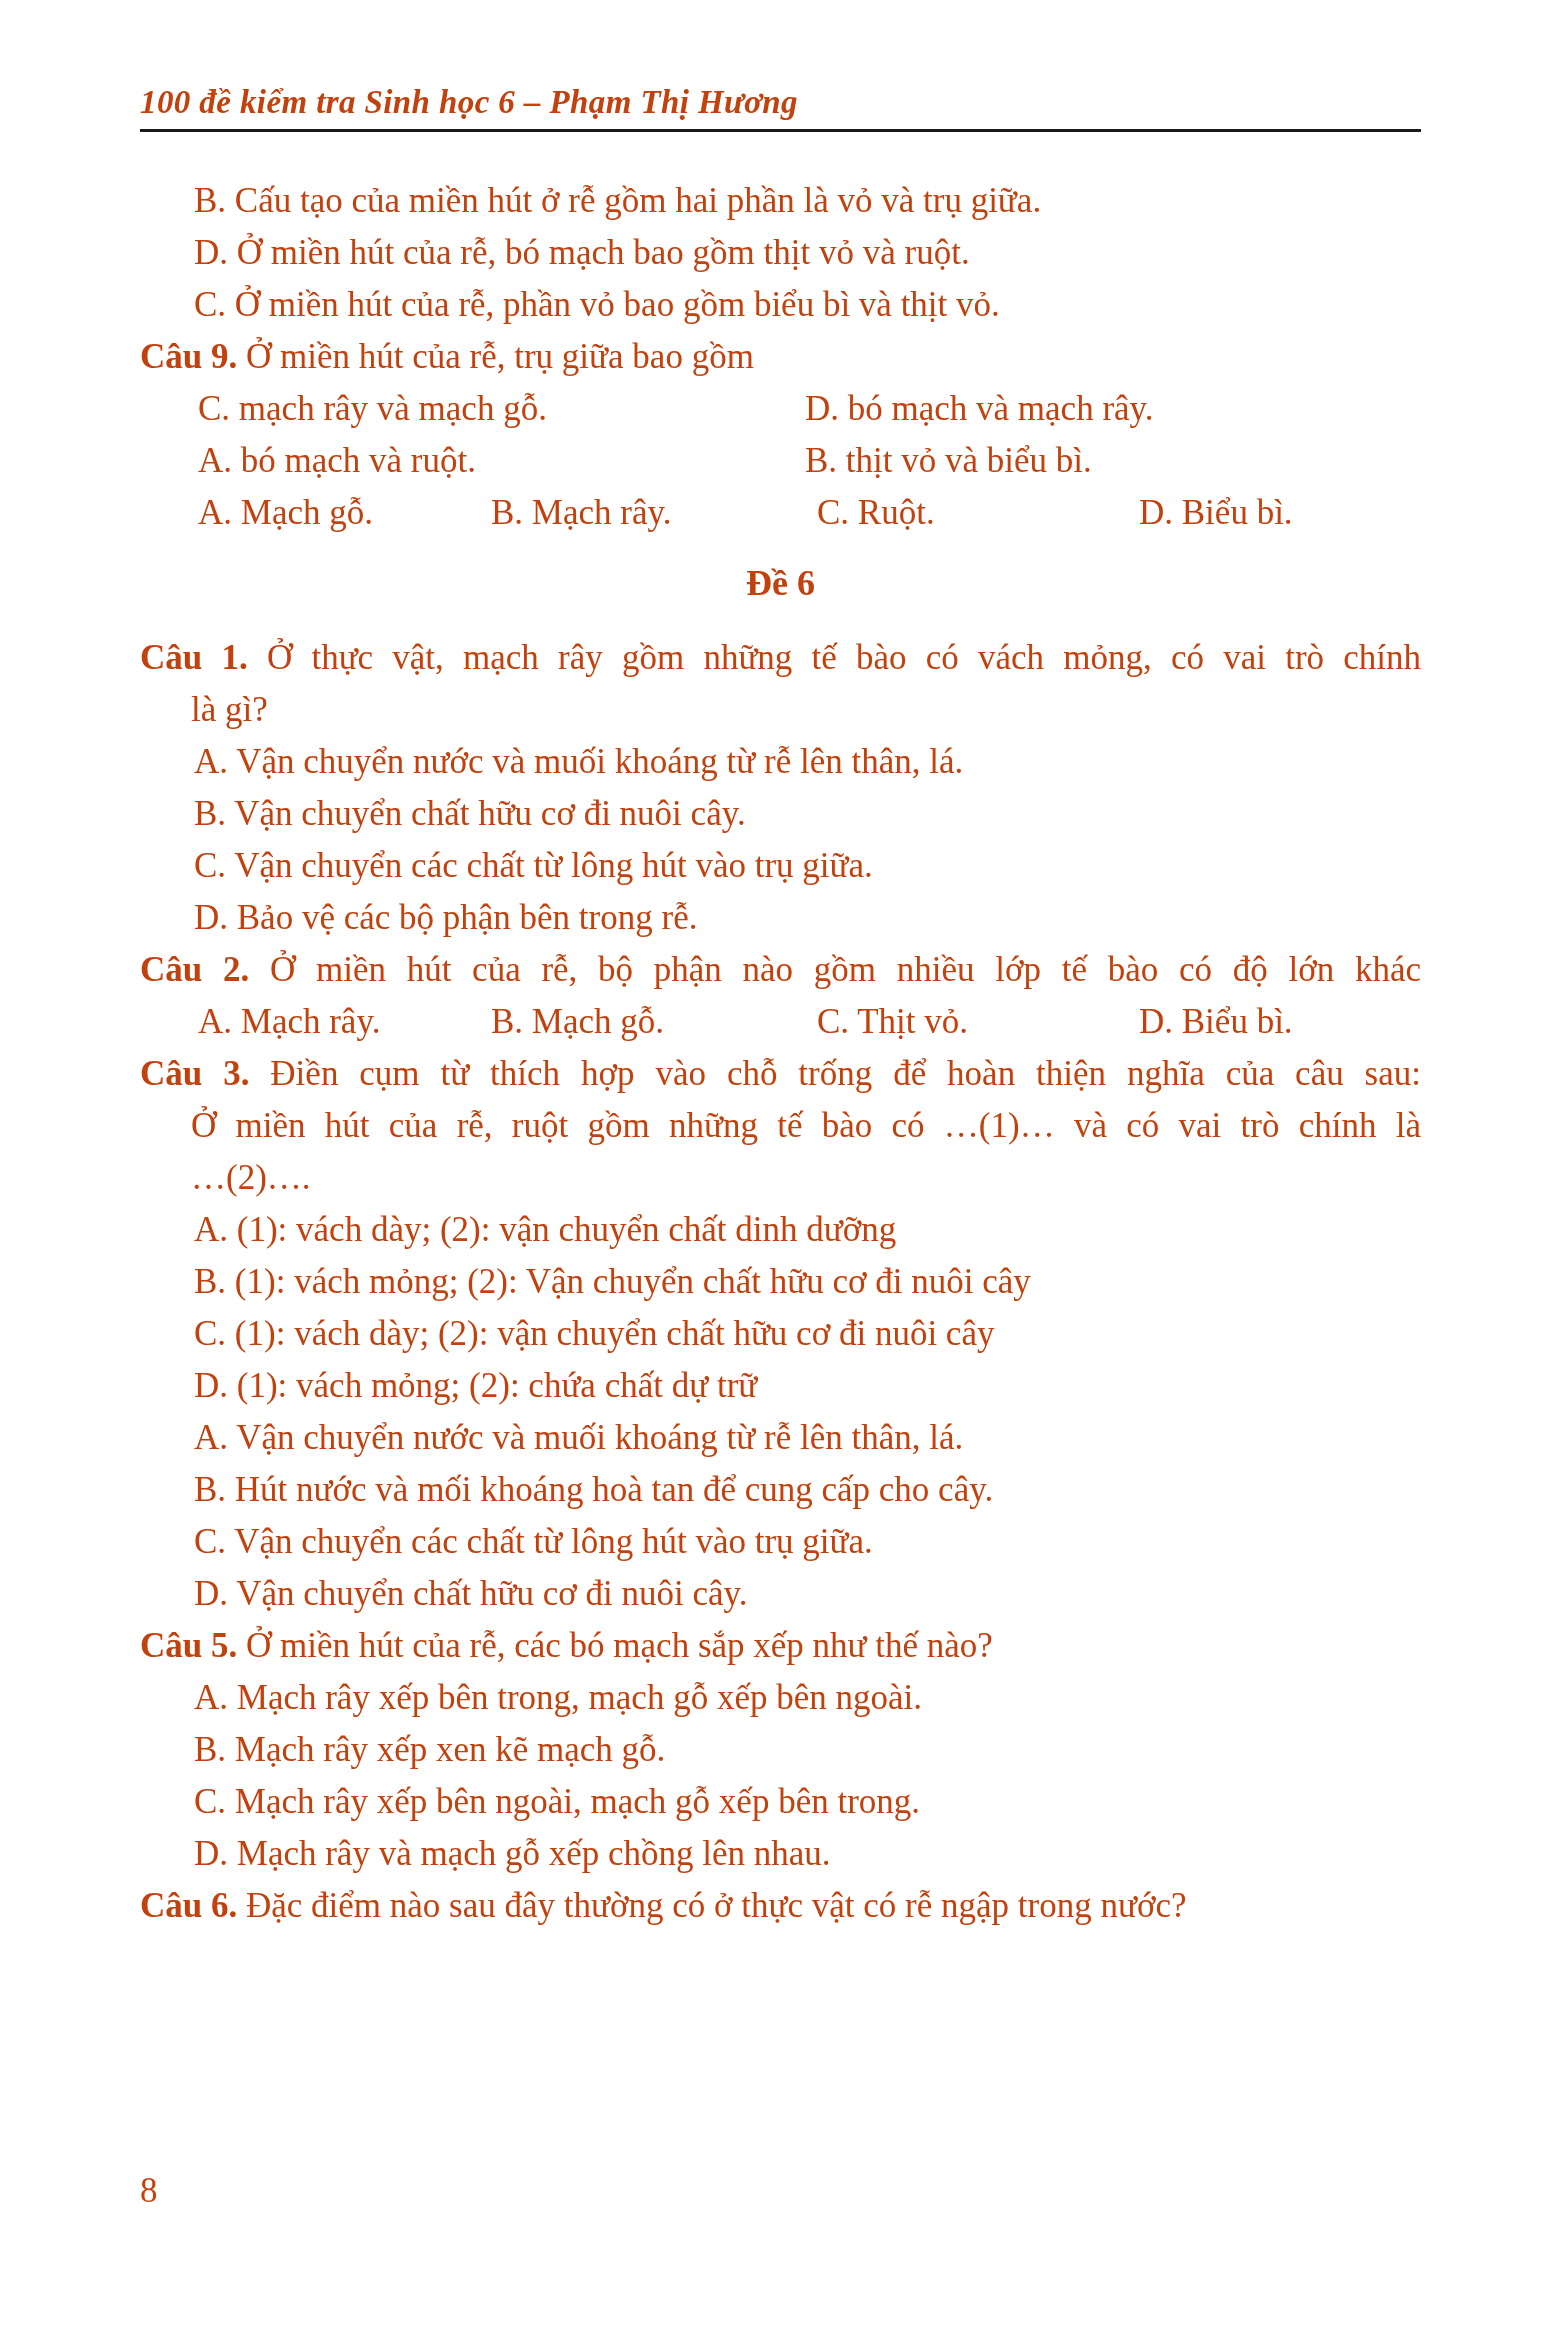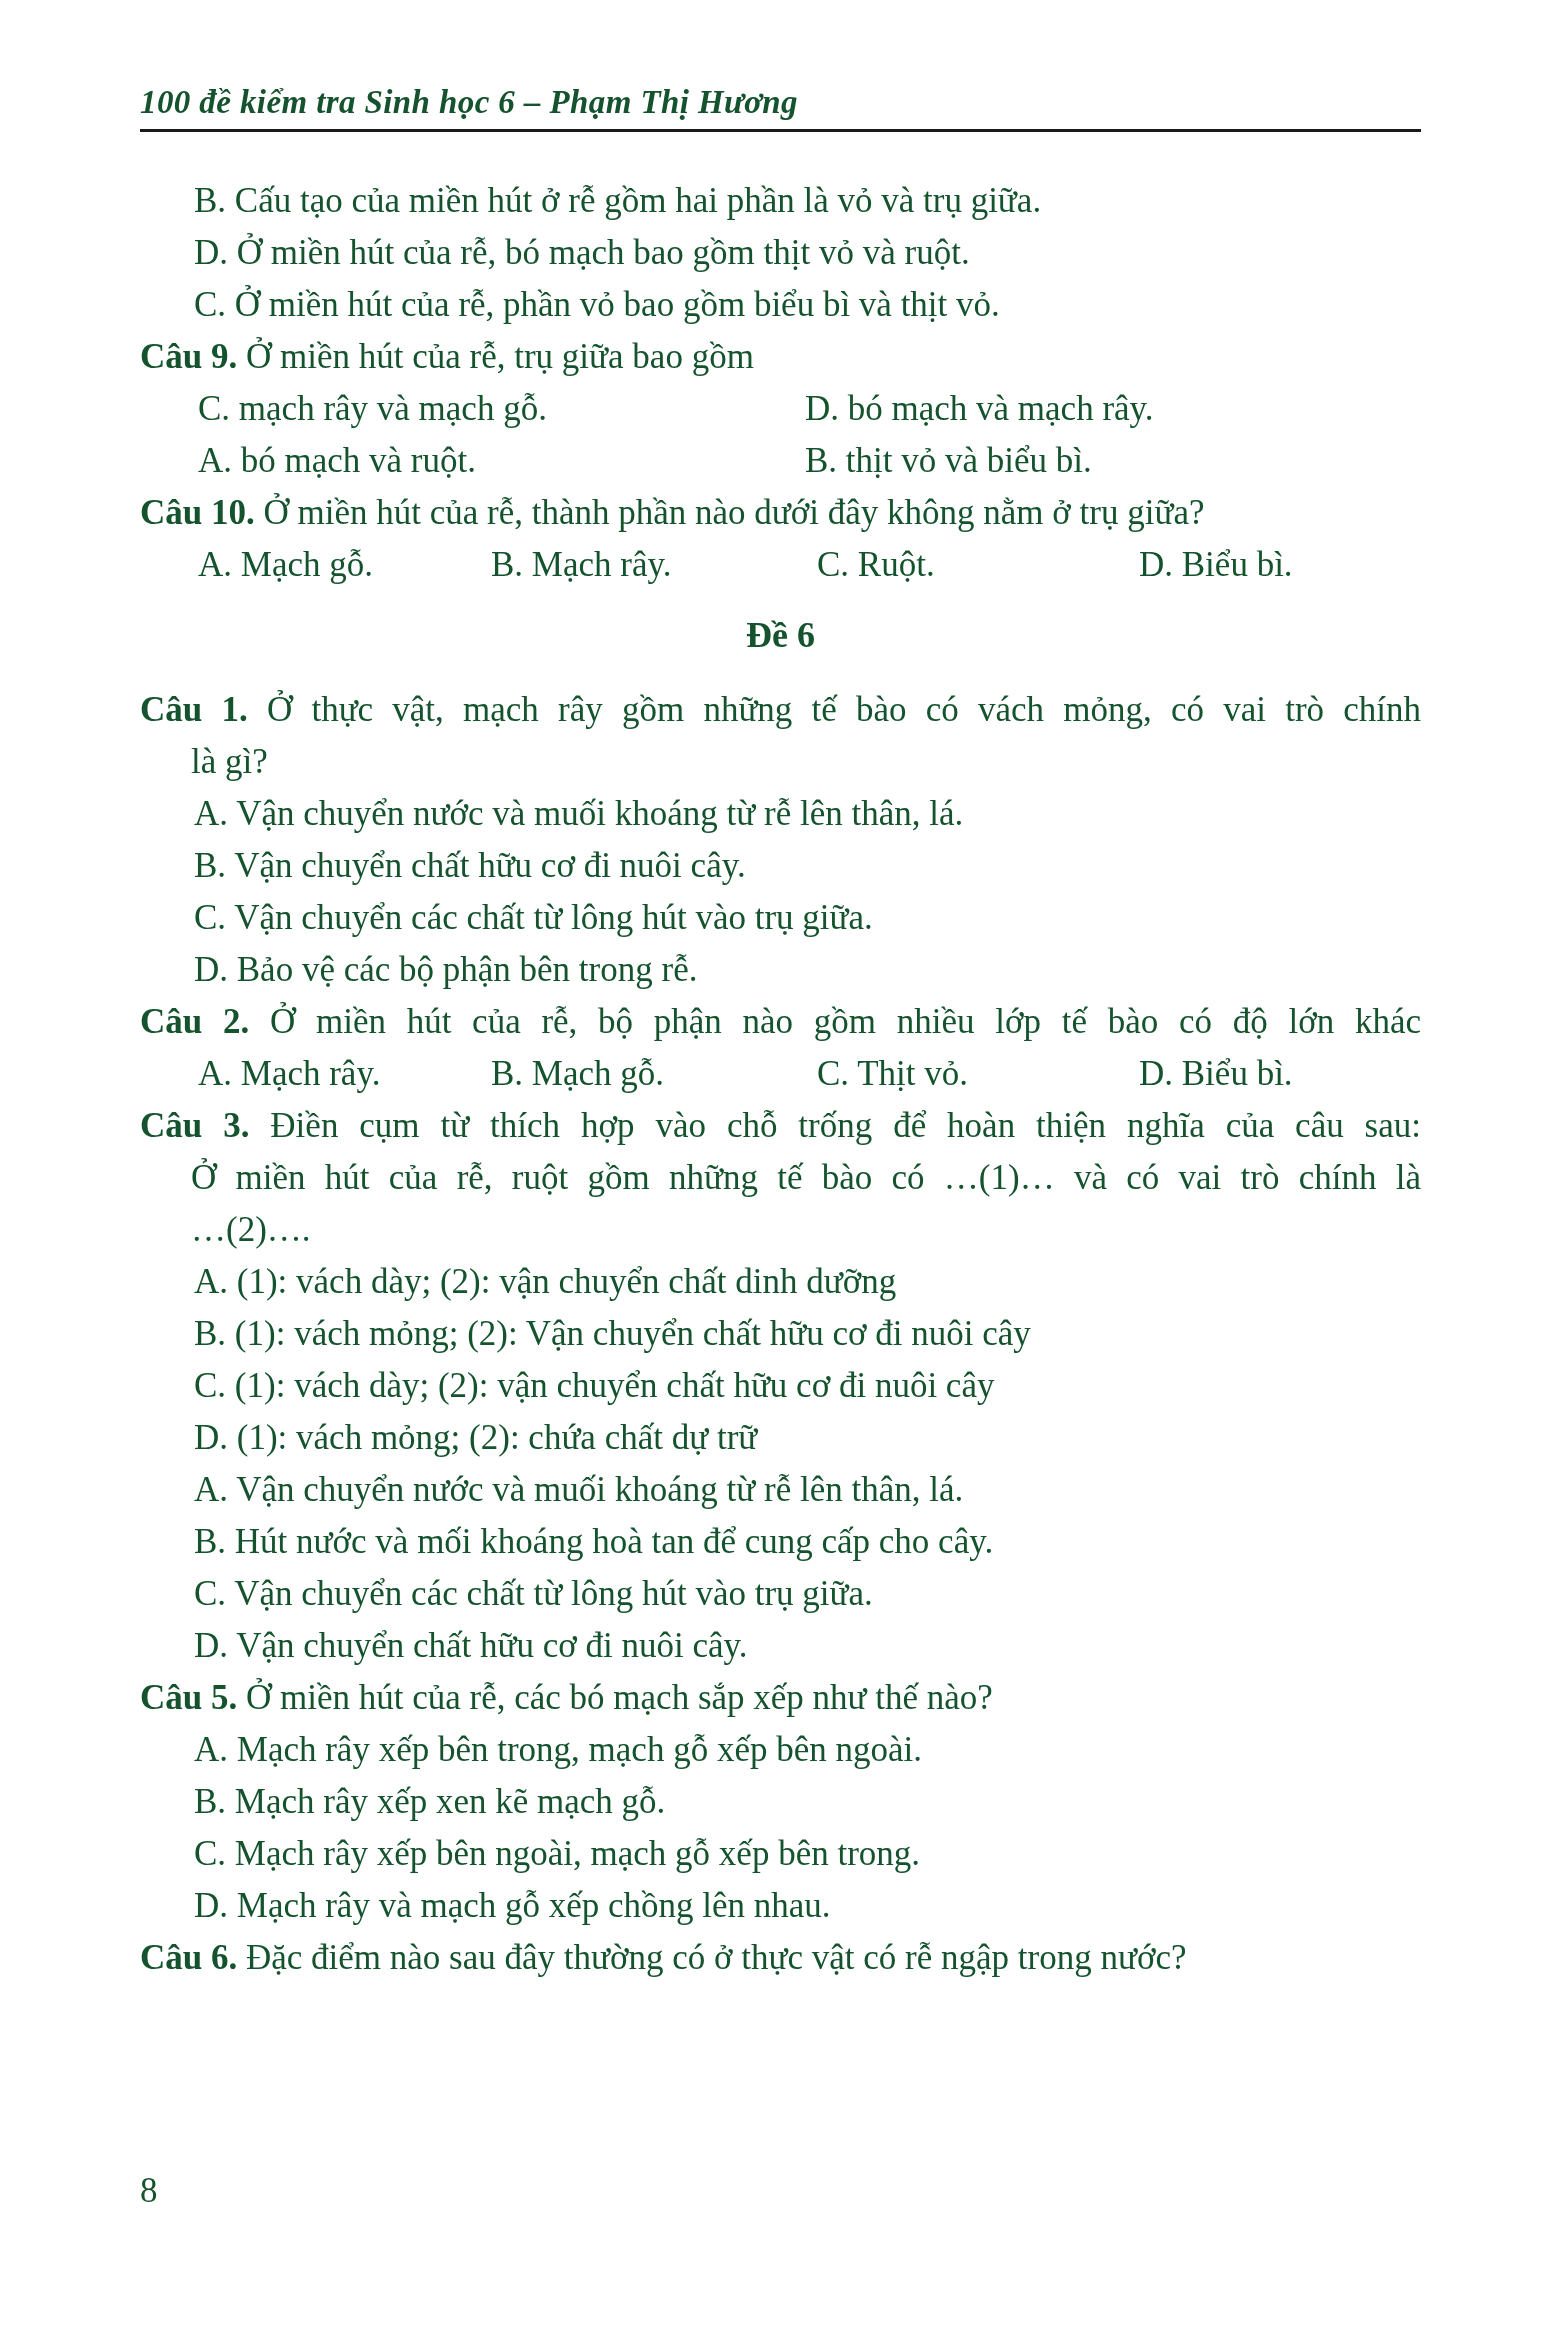--- a/index.html
+++ b/index.html
@@ -5,21 +5,21 @@
   html, body {
     margin: 0;
     padding: 0;
     background: #ffffff;
   }
   .page {
     position: relative;
     width: 1561px;
     height: 2310px;
     background: #ffffff;
-    color: #14532d;
+    color: #c2410c;
     font-family: "Liberation Serif", "DejaVu Serif", serif;
     overflow: hidden;
   }
   .content {
     position: absolute;
     left: 140px;
     right: 140px;
     top: 0;
   }
   .header {
@@ -93,24 +93,20 @@
       </div>
       <div class="opt-row2">
         <span>C. mạch rây và mạch gỗ.</span>
         <span>D. bó mạch và mạch rây.</span>
       </div>
       <div class="opt-row2">
         <span>A. bó mạch và ruột.</span>
         <span>B. thịt vỏ và biểu bì.</span>
       </div>
 
-      <div class="line">
-        <span class="qlabel">Câu 10.</span>
-        <span>Ở miền hút của rễ, thành phần nào dưới đây không nằm ở trụ giữa?</span>
-      </div>
       <div class="opt-row4">
         <span>A. Mạch gỗ.</span>
         <span>B. Mạch rây.</span>
         <span>C. Ruột.</span>
         <span>D. Biểu bì.</span>
       </div>
 
       <div class="section-heading">Đề 6</div>
 
       <div class="jfull">

